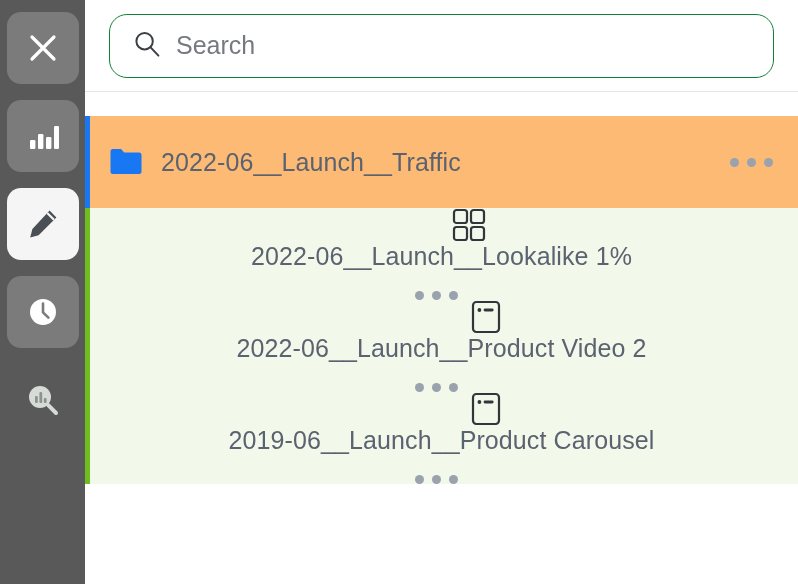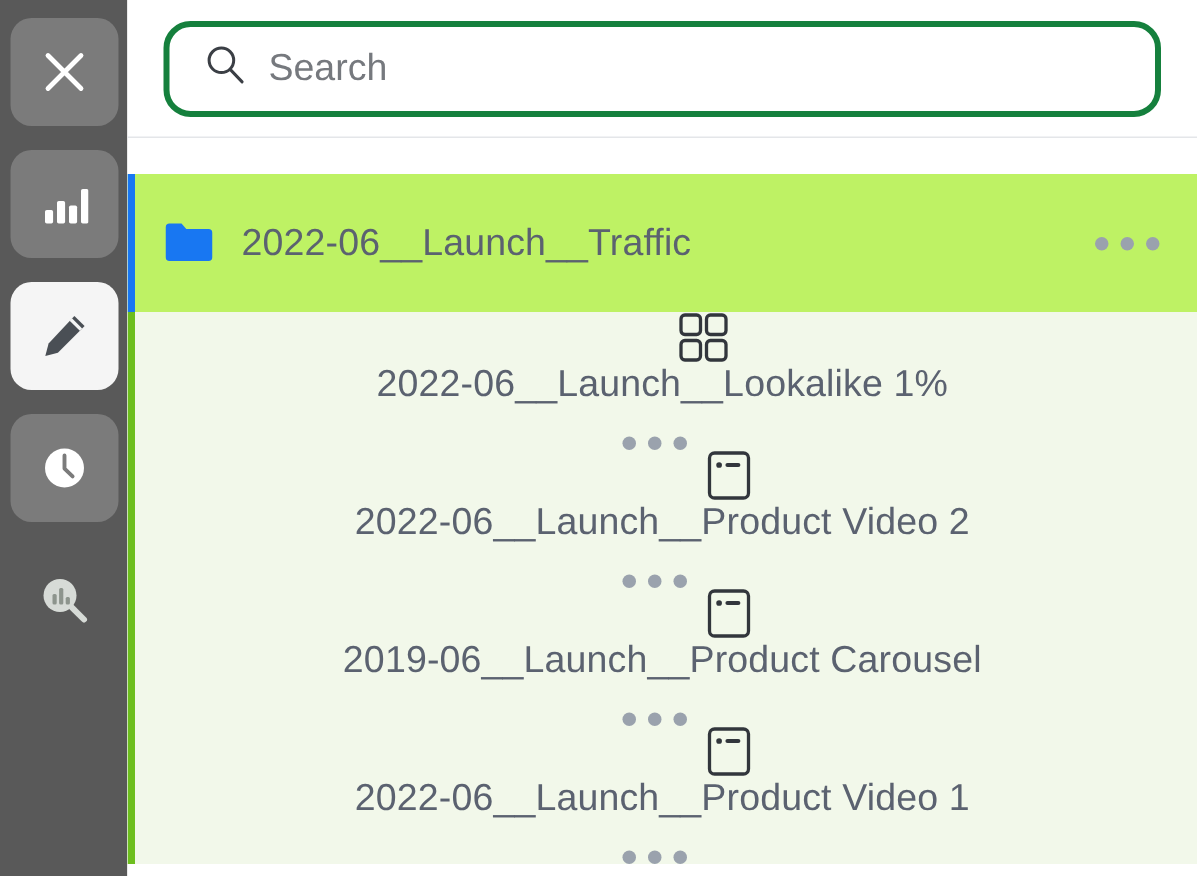--- a/index.html
+++ b/index.html
@@ -67,21 +67,21 @@
     border-bottom: 1px solid #e4e6e9;
     display: flex;
     align-items: center;
     padding: 0 24px;
     background: #ffffff;
   }
 
   .search-box {
     flex: 1 1 auto;
     height: 64px;
-    border: 4px solid #15803d;
+    border: 1px solid #15803d;
     border-radius: 18px;
     display: flex;
     align-items: center;
     padding: 0 22px;
     background: #ffffff;
   }
 
   .search-box .mag { flex: 0 0 auto; margin-right: 14px; display:block; }
 
   .search-input {
@@ -111,21 +111,21 @@
     align-items: center;
     cursor: pointer;
   }
 
   .row .accent {
     position: absolute;
     left: 0; top: 0; bottom: 0;
     width: 5px;
   }
 
-  .row-campaign { background: #bef264; }
+  .row-campaign { background: #fdba74; }
   .row-campaign .accent { background: #1877f2; }
 
   .row-adset,
   .row-ad { background: #f2f8ea; flex-direction: column; }
   .row-adset .accent,
   .row-ad .accent { background: #6dbe1e; }
 
   .row-icon {
     flex: 0 0 auto;
     display: flex;
@@ -308,32 +308,16 @@
           </svg>
         </div>
         <div class="row-label">2019-06__Launch__Product Carousel</div>
         <div class="kebab">
           <span></span>
           <span></span>
           <span></span>
         </div>
       </div>
 
-      <div class="row row-ad lvl-2">
-        <div class="accent"></div>
-        <div class="row-icon">
-          <svg width="30" height="34" viewBox="0 0 30 34">
-            <rect x="2" y="2" width="26" height="30" rx="3.4" fill="none" stroke="#32363c" stroke-width="2.2"></rect>
-            <circle cx="8.4" cy="10" r="1.9" fill="#32363c"></circle>
-            <rect x="12.6" y="8.6" width="10" height="2.8" rx="1.4" fill="#32363c"></rect>
-          </svg>
-        </div>
-        <div class="row-label">2022-06__Launch__Product Video 1</div>
-        <div class="kebab">
-          <span></span>
-          <span></span>
-          <span></span>
-        </div>
-      </div>
 
     </div>
   </div>
 </div>
 
 </body></html>

